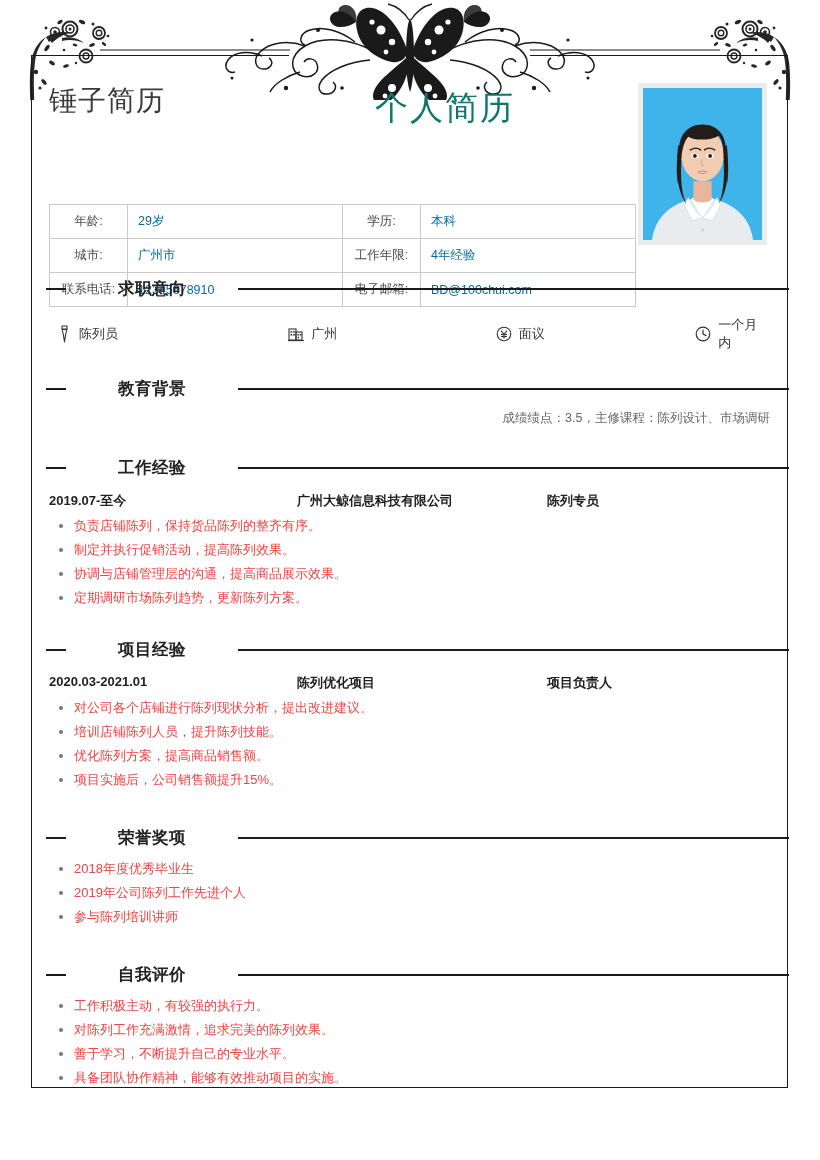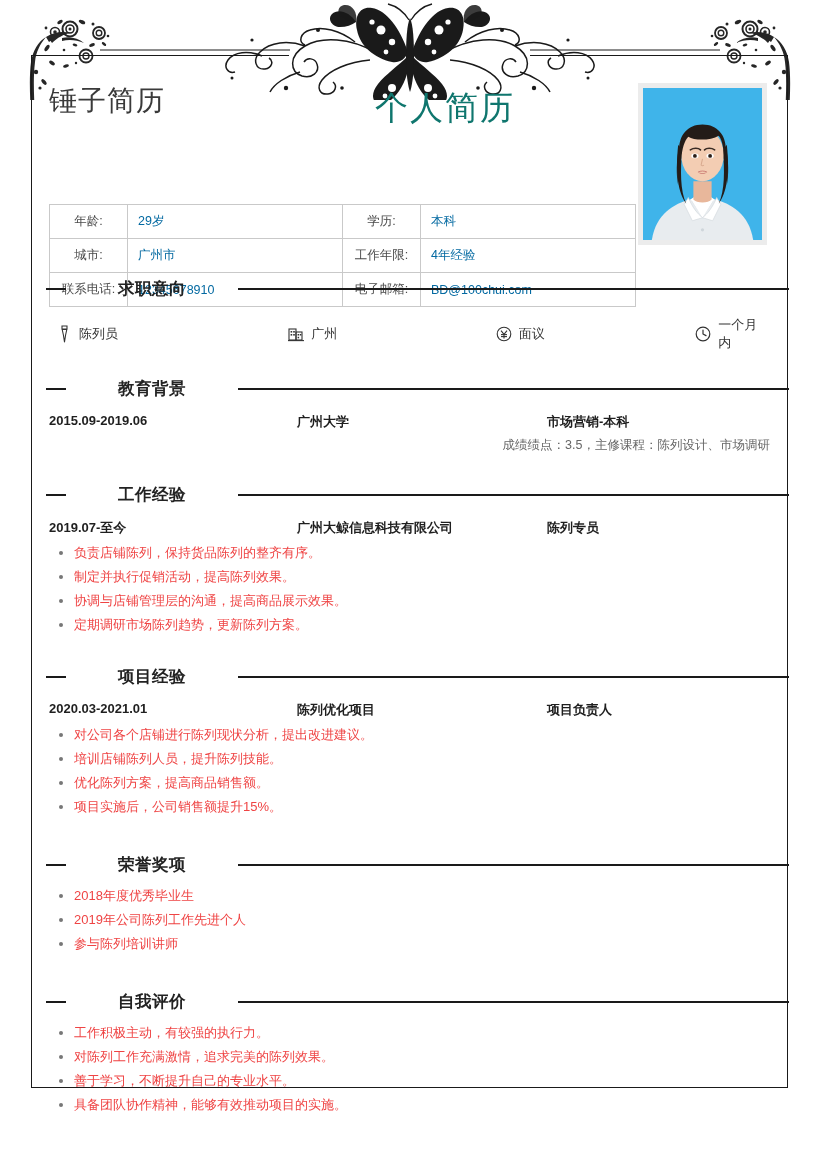--- a/index.html
+++ b/index.html
@@ -447,25 +447,20 @@
 
     <div style="height:22px;"></div>
 
     <div class="section">
       <div class="sec-head">
         <span class="sec-dash"></span>
         <span class="sec-title">教育背景</span>
         <span class="sec-rule"></span>
       </div>
       <div class="sec-body pad-b">
-        <div class="entry-head">
-          <span class="eh-date">2015.09-2019.06</span>
-          <span class="eh-org">广州大学</span>
-          <span class="eh-role">市场营销-本科</span>
-        </div>
         <div class="entry-sub">成绩绩点：3.5，主修课程：陈列设计、市场调研</div>
       </div>
     </div>
 
     <div style="height:18px;"></div>
 
     <div class="section">
       <div class="sec-head">
         <span class="sec-dash"></span>
         <span class="sec-title">工作经验</span>

